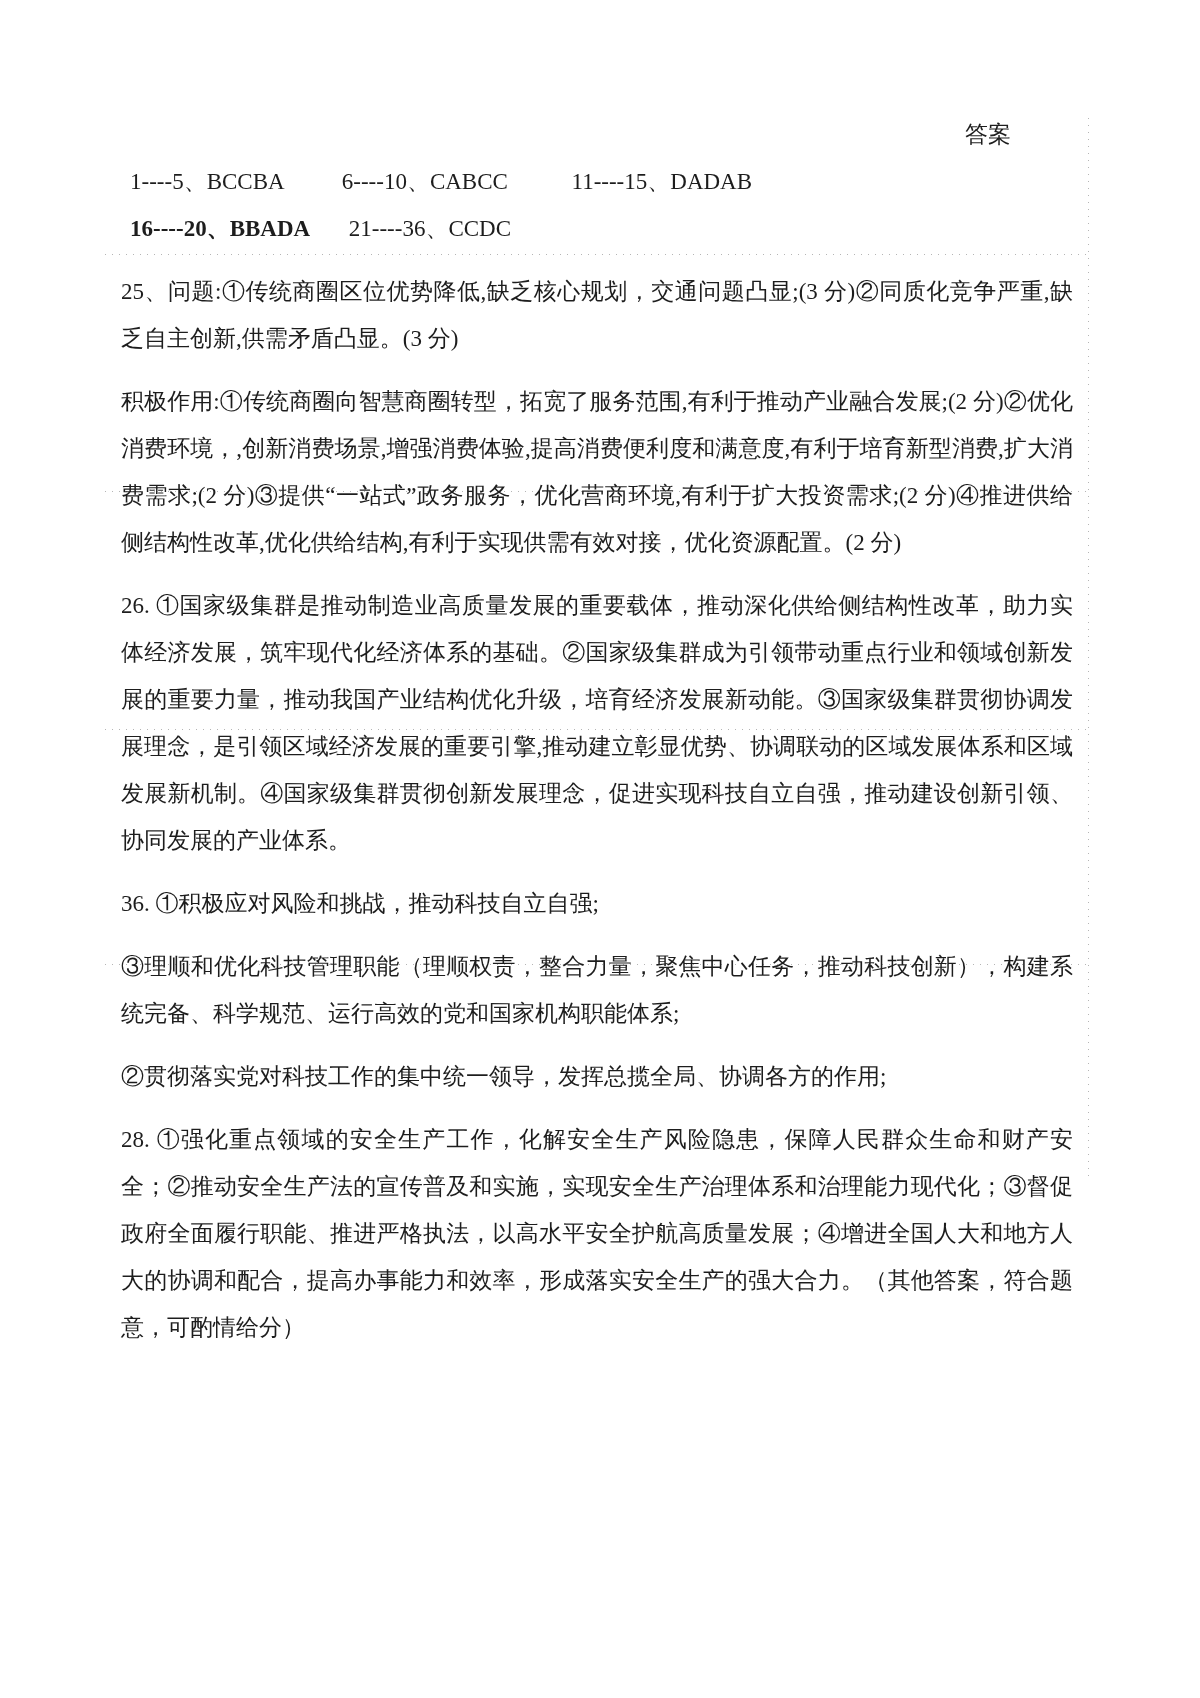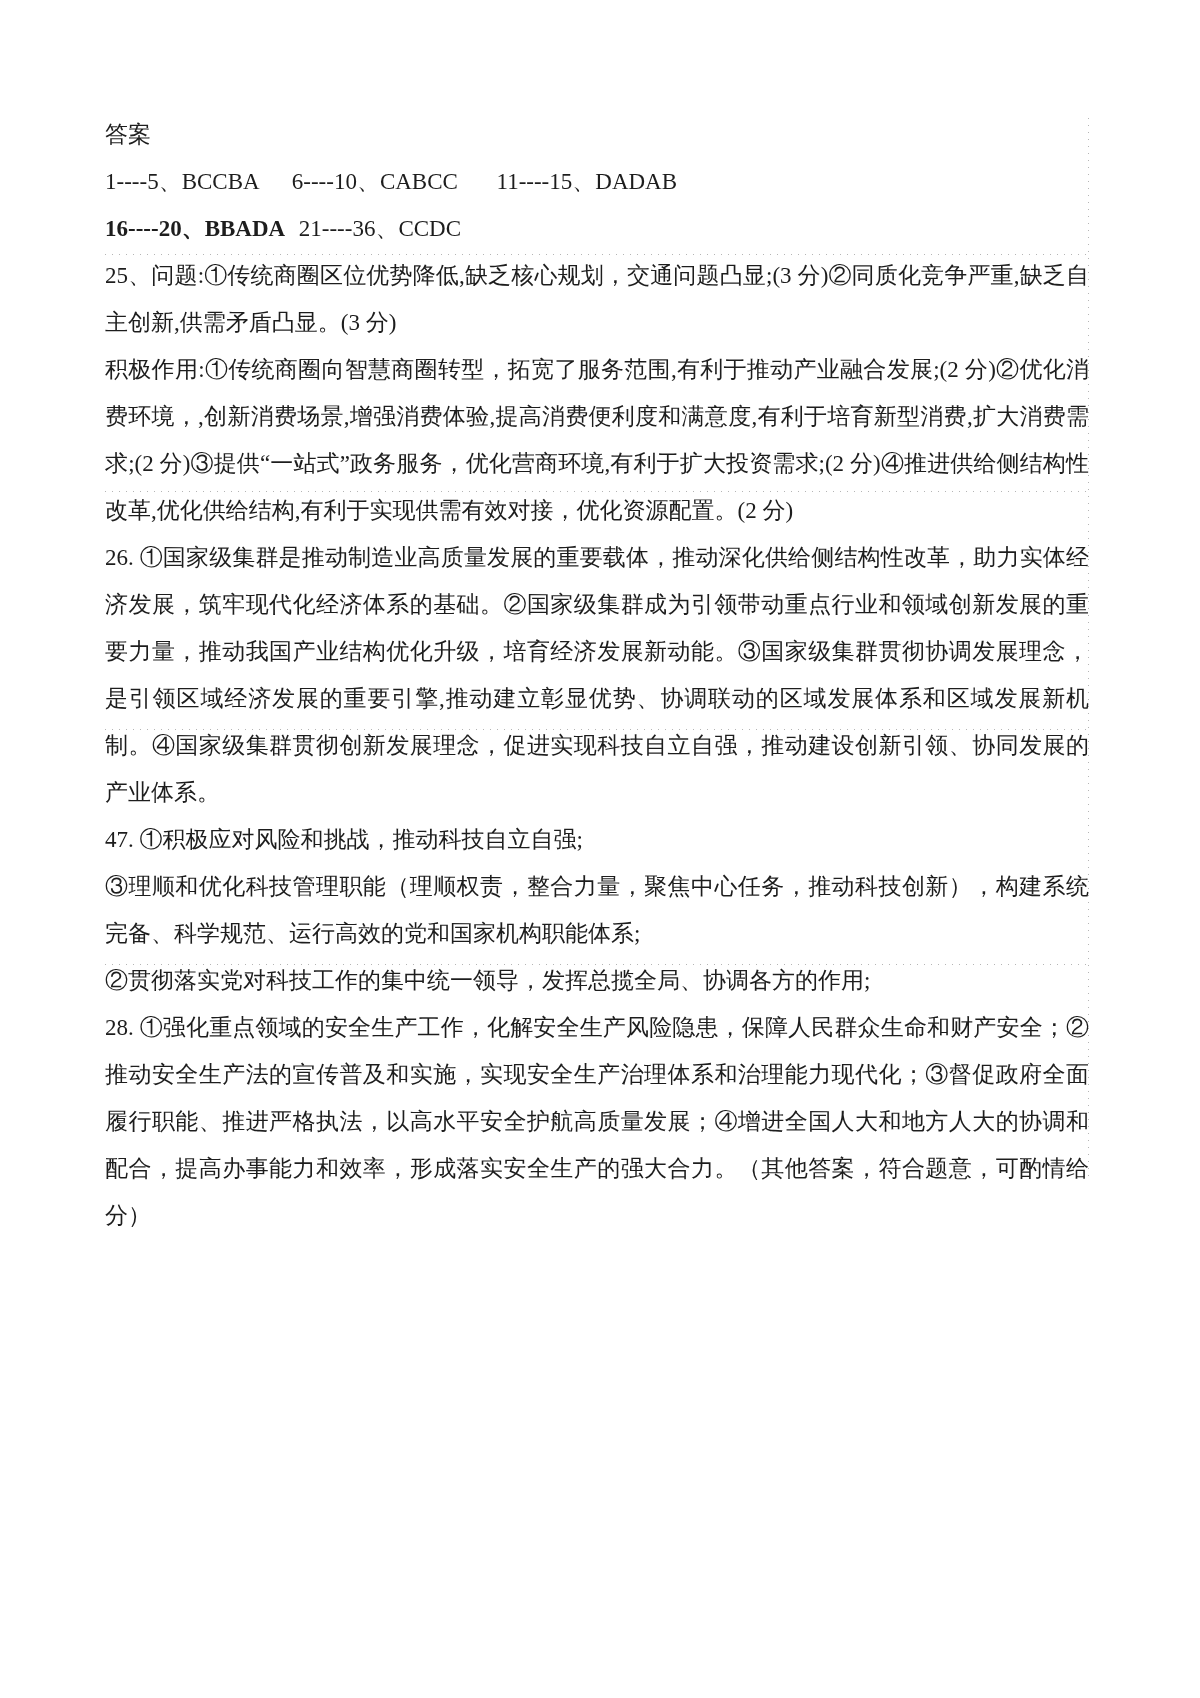--- a/index.html
+++ b/index.html
@@ -18,38 +18,39 @@
   }
   .content {
     position: absolute;
     left: 105px;
     top: 111px;
     width: 984px;
     font-size: 23px;
     line-height: 47px;
   }
   .doc-title {
-    text-align: left;
+    text-align: right;
     padding-right: 78px; 
     font-size: 23px;
     line-height: 47px;
     white-space: nowrap;
   }
   .answers-row {
     white-space: nowrap;
   }
   .ans {
     display: inline-block;
     vertical-align: top;
+    margin-left: 25px;
   }
   .ans.w1 { width: 181px; }
   .ans.w2 { width: 199px; }
   .ans.w3 { width: 188px; font-weight: bold; }
   .para {
-    margin: 0;
+    margin: 16px;
     text-align: justify;
     text-justify: inter-ideograph;
   }
   
   .guide-h {
     position: absolute;
     left: 105px;
     width: 984px;
     height: 1px;
     background-image: repeating-linear-gradient(to right, #b5b5b5 0 1px, transparent 1px 7px);
@@ -85,19 +86,19 @@
     </div>
 
     <div class="answers-row">
       <span class="ans w3">16----20、BBADA</span>
       <span class="ans">21----36、CCDC</span>
     </div>
 
     <p class="para">25、问题:①传统商圈区位优势降低,缺乏核心规划，交通问题凸显;(3 分)②同质化竞争严重,缺乏自主创新,供需矛盾凸显。(3 分)</p>
     <p class="para">积极作用:①传统商圈向智慧商圈转型，拓宽了服务范围,有利于推动产业融合发展;(2 分)②优化消费环境，,创新消费场景,增强消费体验,提高消费便利度和满意度,有利于培育新型消费,扩大消费需求;(2 分)③提供“一站式”政务服务，优化营商环境,有利于扩大投资需求;(2 分)④推进供给侧结构性改革,优化供给结构,有利于实现供需有效对接，优化资源配置。(2 分)</p>
     <p class="para">26. ①国家级集群是推动制造业高质量发展的重要载体，推动深化供给侧结构性改革，助力实体经济发展，筑牢现代化经济体系的基础。②国家级集群成为引领带动重点行业和领域创新发展的重要力量，推动我国产业结构优化升级，培育经济发展新动能。③国家级集群贯彻协调发展理念，是引领区域经济发展的重要引擎,推动建立彰显优势、协调联动的区域发展体系和区域发展新机制。④国家级集群贯彻创新发展理念，促进实现科技自立自强，推动建设创新引领、协同发展的产业体系。</p>
-    <p class="para">47. ①积极应对风险和挑战，推动科技自立自强;</p>
+    <p class="para">36. ①积极应对风险和挑战，推动科技自立自强;</p>
     <p class="para">③理顺和优化科技管理职能（理顺权责，整合力量，聚焦中心任务，推动科技创新），构建系统完备、科学规范、运行高效的党和国家机构职能体系;</p>
     <p class="para">②贯彻落实党对科技工作的集中统一领导，发挥总揽全局、协调各方的作用;</p>
     <p class="para">28. ①强化重点领域的安全生产工作，化解安全生产风险隐患，保障人民群众生命和财产安全；②推动安全生产法的宣传普及和实施，实现安全生产治理体系和治理能力现代化；③督促政府全面履行职能、推进严格执法，以高水平安全护航高质量发展；④增进全国人大和地方人大的协调和配合，提高办事能力和效率，形成落实安全生产的强大合力。（其他答案，符合题意，可酌情给分）</p>
 
   </div>
 </div>
 
 </body></html>

